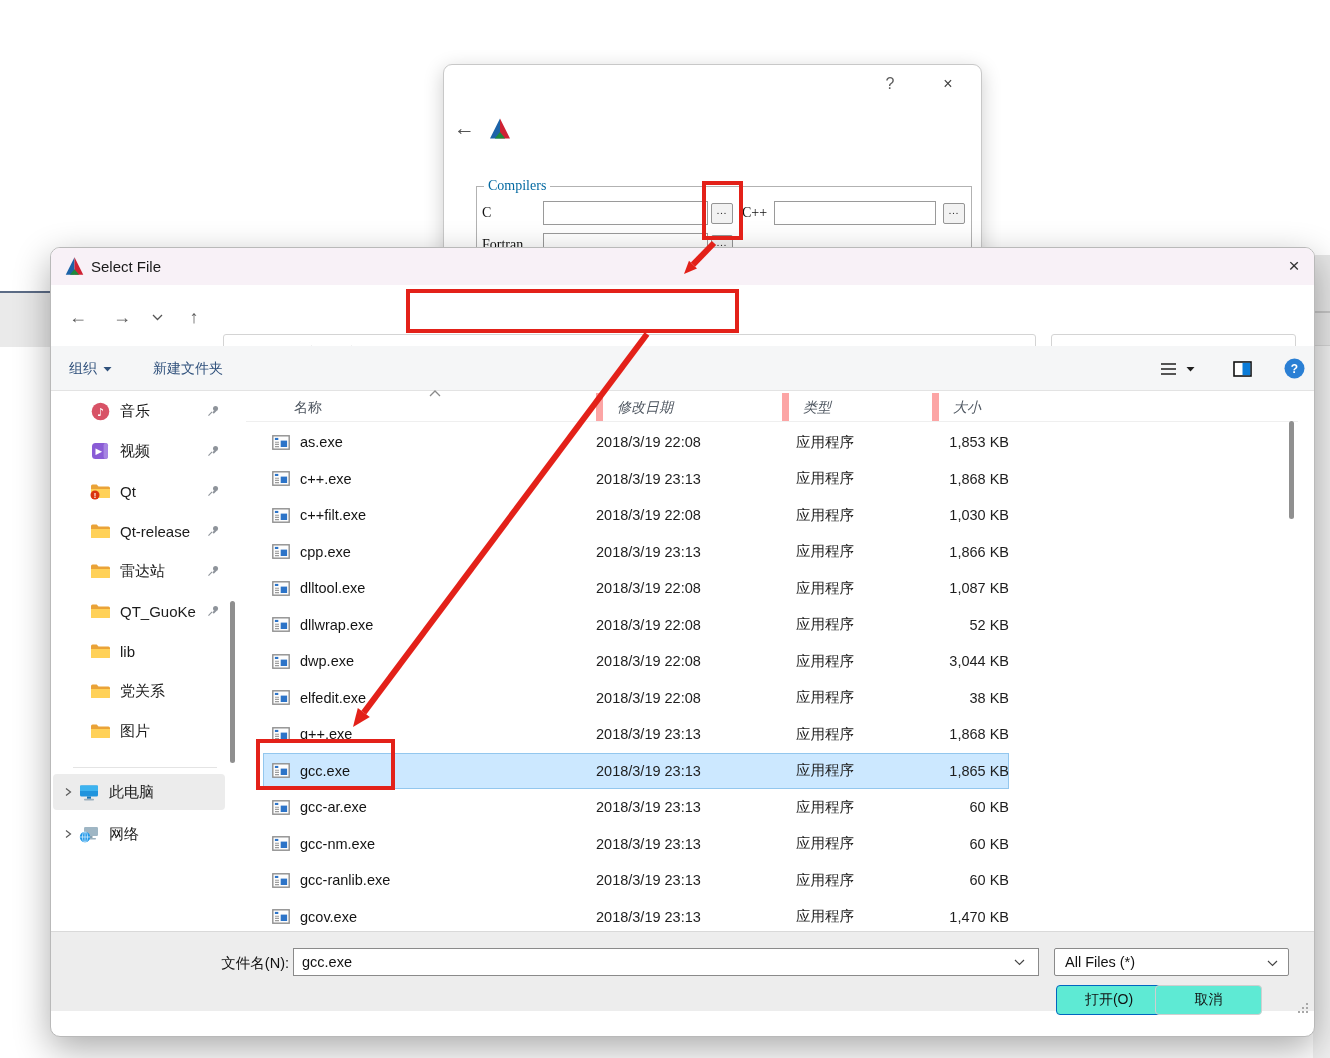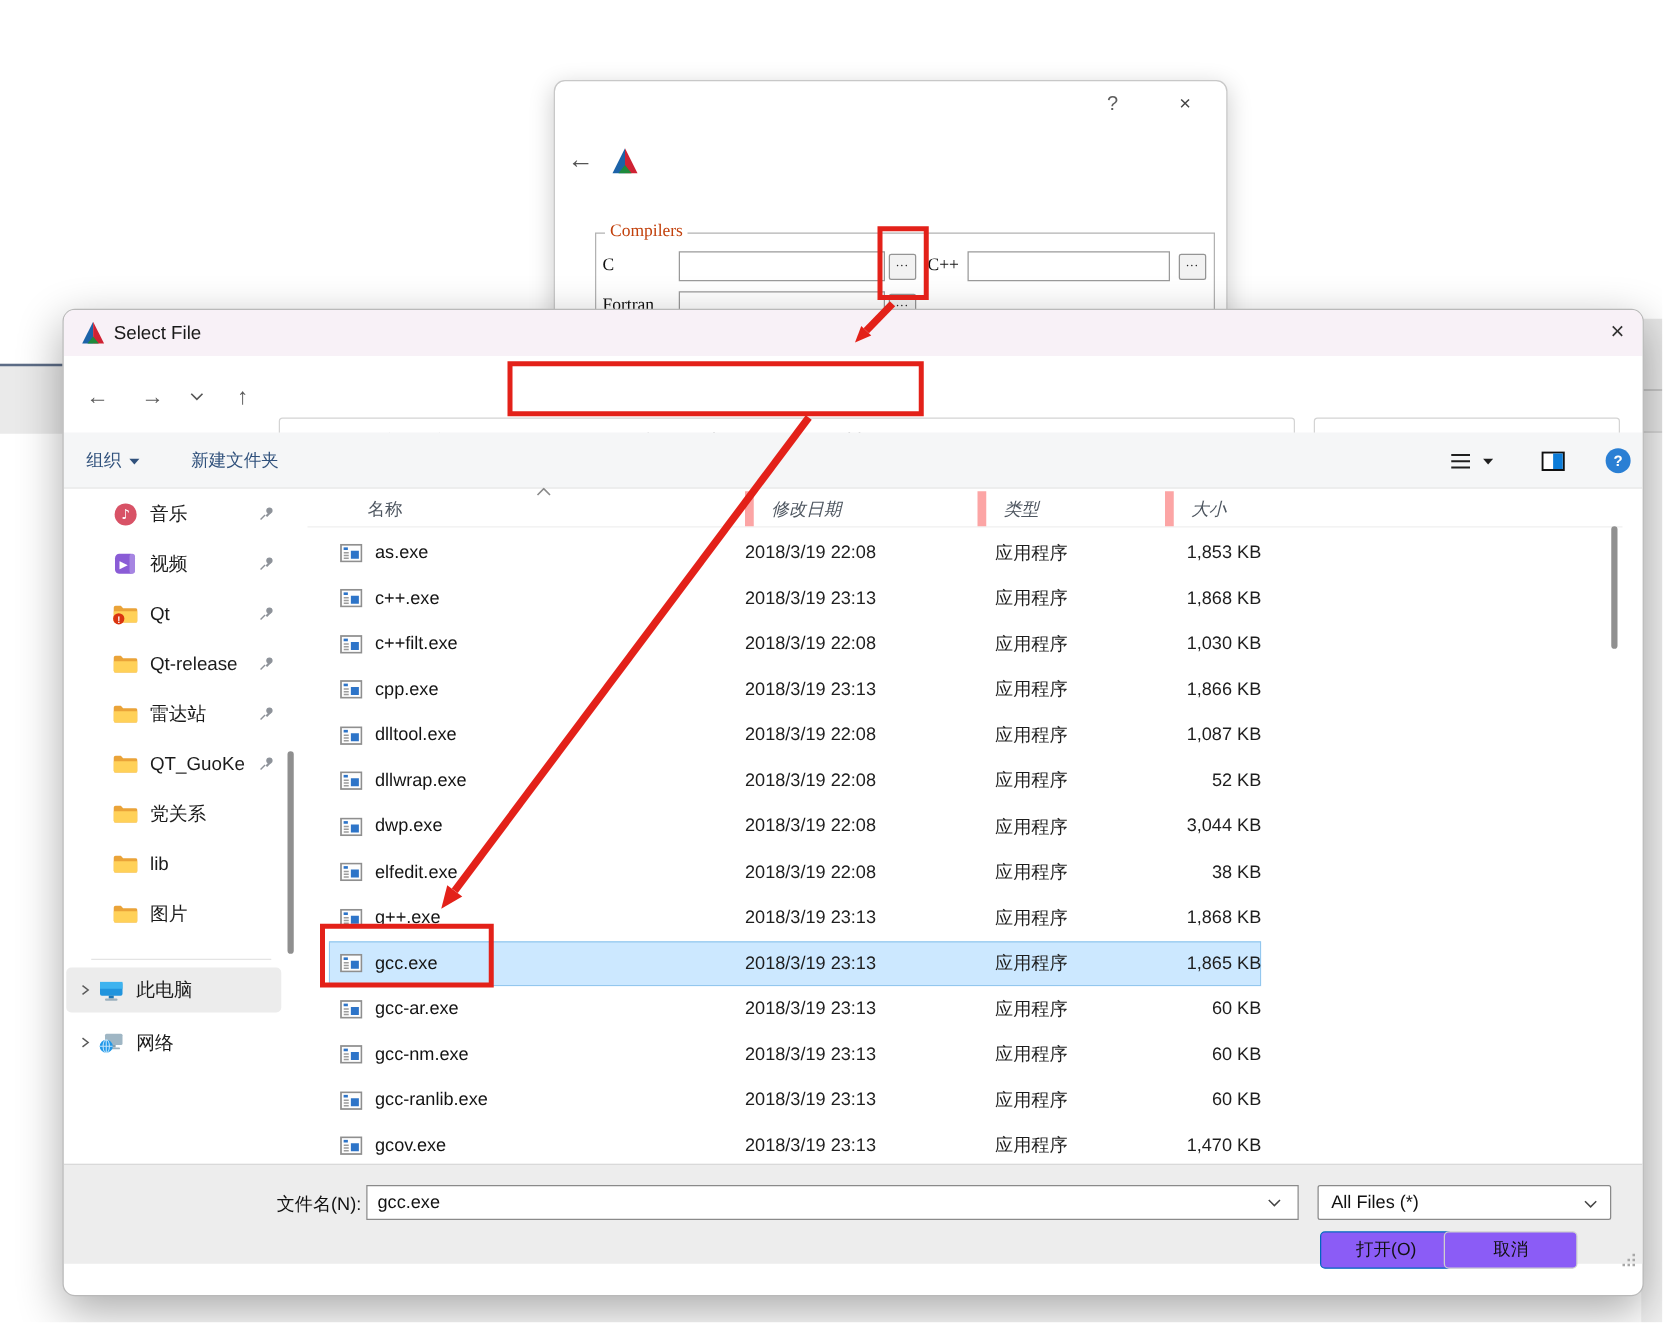--- a/index.html
+++ b/index.html
@@ -16,21 +16,21 @@
   
   .cmake-dialog{left:443px;top:64px;width:537px;height:200px;background:#fff;border:1px solid #c8c8c8;
     border-radius:9px 9px 0 0;box-shadow:0 5px 20px rgba(0,0,0,.20);
     font-family:"Liberation Serif",serif;}
   .cm-caption{position:absolute;top:6px;width:24px;height:26px;line-height:26px;text-align:center;
     font-family:"Liberation Sans",sans-serif;font-size:16px;color:#5d5d5d;cursor:default;}
   .cm-help{left:434px;} .cm-close{left:492px;color:#444;}
   .cm-back{position:absolute;left:10px;top:51px;font-size:21px;color:#555;font-family:"Liberation Sans",sans-serif;}
   .cm-logo{position:absolute;left:44px;top:52px;}
   .cm-group{position:absolute;left:32px;top:121px;width:494px;height:86px;border:1px solid #b2b2b2;}
-  .cm-group-title{position:absolute;left:40px;top:113px;background:#fff;padding:0 4px;font-size:14px;color:#c2410c;}
+  .cm-group-title{position:absolute;left:40px;top:113px;background:#fff;padding:0 4px;font-size:14px;color:#0369a1;}
   .cm-label{position:absolute;font-size:14px;color:#111;}
   .cm-field{position:absolute;height:22px;background:#fff;border:1px solid #9a9a9a;}
   .cm-browse{position:absolute;width:20px;height:19px;background:#f2f2f2;border:1px solid #959595;border-radius:2px;
     font-size:10px;line-height:13px;text-align:center;color:#222;letter-spacing:1px;}
 
   
   .file-dialog{left:50px;top:247px;width:1263px;height:788px;background:#fff;border:1px solid #b9b9b9;
     border-radius:10px;box-shadow:0 12px 36px rgba(0,0,0,.33);overflow:hidden;}
   .fd-titlebar{position:absolute;left:0;top:0;width:100%;height:37px;background:#f8f1f7;}
   .fd-logo{position:absolute;left:13px;top:8px;}
@@ -95,21 +95,21 @@
 
   
   .fd-footer{position:absolute;left:0;top:683px;width:100%;height:80px;background:#ededed;border-top:1px solid #d9d9d9;box-sizing:border-box;}
   .fn-label{position:absolute;left:130px;top:22px;width:108px;text-align:right;font-size:14.5px;color:#111;}
   .fn-input{position:absolute;left:242px;top:16px;width:746px;height:28px;box-sizing:border-box;
     border:1px solid #8a8a8a;background:#fff;font-size:14.5px;font-family:inherit;padding:0 26px 0 8px;color:#111;}
   .fn-combo-chevron{position:absolute;left:963px;top:27px;}
   .ft-combo{position:absolute;left:1003px;top:16px;width:235px;height:28px;box-sizing:border-box;border:1px solid #8a8a8a;
     background:#fff;border-radius:2px;display:flex;align-items:center;padding-left:10px;font-size:14.5px;color:#111;}
   .ft-chevron{position:absolute;right:10px;top:11px;}
-  .btn{position:absolute;top:53px;height:30px;border-radius:4px;background:#8b5cf6;font-size:14px;color:#111;
+  .btn{position:absolute;top:53px;height:30px;border-radius:4px;background:#5eead4;font-size:14px;color:#111;
     display:flex;align-items:center;justify-content:center;box-sizing:border-box;}
   .btn-open{left:1005px;width:106px;border:1px solid #0067c0;}
   .btn-cancel{left:1104px;width:107px;border:1px solid #cfcfcf;}
   .grip{position:absolute;left:1246px;top:70px;}
 
   
   .annot{position:absolute;left:0;top:0;width:1330px;height:1058px;pointer-events:none;z-index:50;}
 </style>
 </head>
 <body>
@@ -374,30 +374,30 @@
               </svg>
             </span>
           </div>
           <div class="sb-item">
             <span class="sb-icon">
               <svg width="20" height="16" viewBox="0 0 20 16">
                 <path d="M1 3 a1.5 1.5 0 0 1 1.5 -1.5 h4.2 l1.8 2 h10 A1.5 1.5 0 0 1 20 5 v8.5 a1.5 1.5 0 0 1 -1.5 1.5 h-16 A1.5 1.5 0 0 1 1 13.5 Z" fill="#eaa338"></path>
                 <path d="M1 6 h19 v7.5 a1.5 1.5 0 0 1 -1.5 1.5 h-16 A1.5 1.5 0 0 1 1 13.5 Z" fill="#ffd158"></path>
               </svg>
             </span>
-            <span class="sb-label">党关系</span>
+            <span class="sb-label">lib</span>
           </div>
           <div class="sb-item">
             <span class="sb-icon">
               <svg width="20" height="16" viewBox="0 0 20 16">
                 <path d="M1 3 a1.5 1.5 0 0 1 1.5 -1.5 h4.2 l1.8 2 h10 A1.5 1.5 0 0 1 20 5 v8.5 a1.5 1.5 0 0 1 -1.5 1.5 h-16 A1.5 1.5 0 0 1 1 13.5 Z" fill="#eaa338"></path>
                 <path d="M1 6 h19 v7.5 a1.5 1.5 0 0 1 -1.5 1.5 h-16 A1.5 1.5 0 0 1 1 13.5 Z" fill="#ffd158"></path>
               </svg>
             </span>
-            <span class="sb-label">lib</span>
+            <span class="sb-label">党关系</span>
           </div>
           <div class="sb-item">
             <span class="sb-icon">
               <svg width="20" height="16" viewBox="0 0 20 16">
                 <path d="M1 3 a1.5 1.5 0 0 1 1.5 -1.5 h4.2 l1.8 2 h10 A1.5 1.5 0 0 1 20 5 v8.5 a1.5 1.5 0 0 1 -1.5 1.5 h-16 A1.5 1.5 0 0 1 1 13.5 Z" fill="#eaa338"></path>
                 <path d="M1 6 h19 v7.5 a1.5 1.5 0 0 1 -1.5 1.5 h-16 A1.5 1.5 0 0 1 1 13.5 Z" fill="#ffd158"></path>
               </svg>
             </span>
             <span class="sb-label">图片</span>
           </div>

